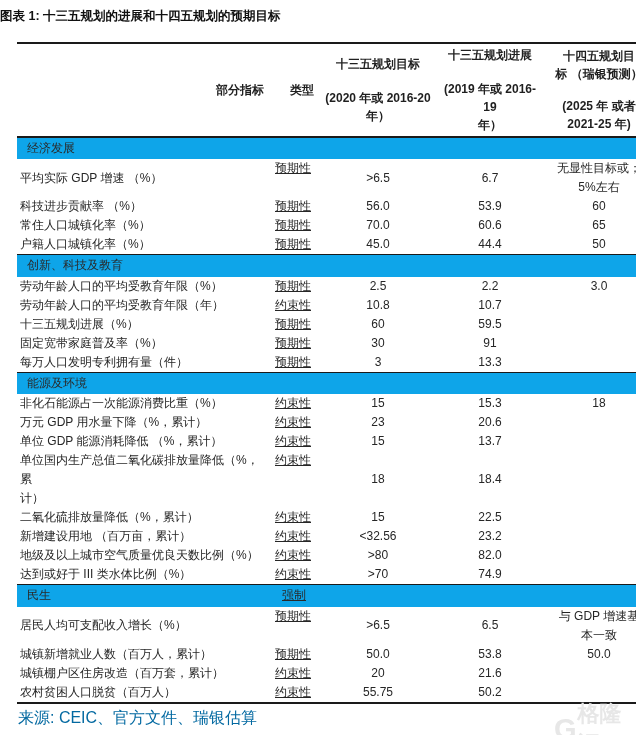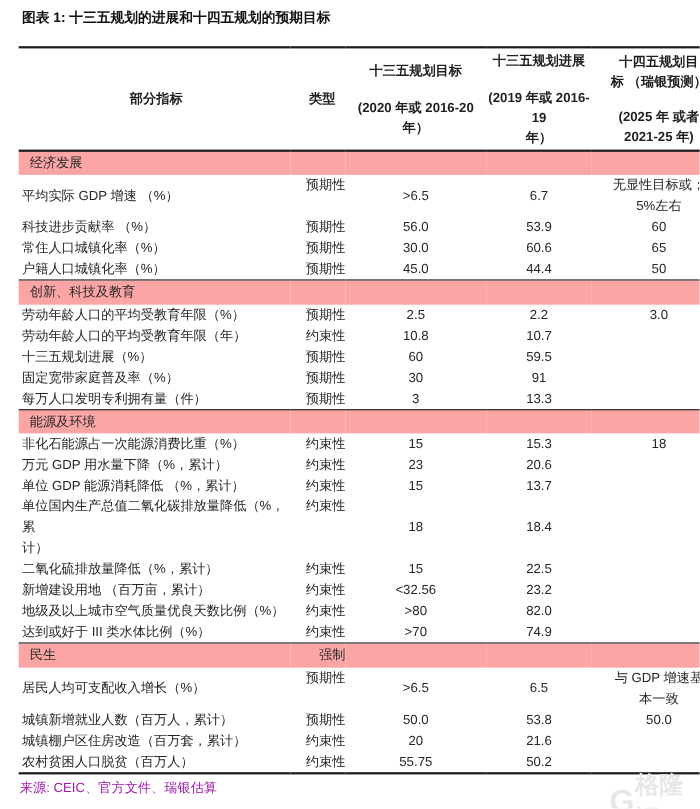--- a/index.html
+++ b/index.html
@@ -8,21 +8,21 @@
   #canvas {
     position: relative;
     width: 636px;
     height: 735px;
     background: #ffffff;
     overflow: hidden;
     color: #262626;
   }
   .page-title {
     position: absolute;
-    left: 20px;
+    left: 0;
     top: 8px;
     font-size: 12.5px;
     font-weight: bold;
     color: #111111;
     white-space: nowrap;
   }
   table.fig {
     position: absolute;
     left: 17px;
     top: 42px;
@@ -43,55 +43,55 @@
   thead th {
     height: 94px;
     font-weight: bold;
     vertical-align: middle;
     border-bottom: 2px solid #1a1a1a;
     padding: 0;
     line-height: 18px;
     font-size: 12px;
     color: #1f1f1f;
   }
-  thead th.c1, thead th.c2 { text-align: center; }
+  thead th.c1, thead th.c2 { text-align: right; }
   thead th.c1 { padding-left: 3px; }
   thead th.c2 { padding-left: 8px; }
   thead th.c3, thead th.c4, thead th.c5 { text-align: center; }
   .ht { white-space: pre-line; }
   .hs { white-space: pre-line; }
   th.c3 .ht, th.c4 .ht { margin-bottom: 16px; }
   th.c5 .ht { margin-bottom: 14px; }
 
   tbody td {
     padding: 0;
     line-height: 19px;
     height: 19px;
     white-space: pre-line;
   }
   tbody td.c1 { text-align: left; padding-left: 3px; vertical-align: middle; }
-  tbody td.c2 { text-align: right; padding-left: 8px; vertical-align: top; }
+  tbody td.c2 { text-align: center; padding-left: 8px; vertical-align: top; text-decoration: underline; }
   tbody td.c3, tbody td.c4, tbody td.c5 { text-align: center; vertical-align: middle; }
 
   tr.section-row td {
-    background: #fca5a5;
+    background: #0ea5e9;
     height: 22px;
     border-top: 1px solid #1a1a1a;
     vertical-align: middle;
     color: #2a2a2a;
     padding-left: 10px;
   }
   tr.section-row:first-child td { border-top: none; }
 
   .source-line {
     position: absolute;
     left: 18px;
     top: 708px;
-    font-size: 12px;
-    color: #a21caf;
+    font-size: 16px;
+    color: #0369a1;
     white-space: nowrap;
   }
   .watermark {
     position: absolute;
     left: 554px;
     top: 699px;
     display: flex;
     align-items: center;
     gap: 2px;
     color: #e7e7e7;
@@ -169,21 +169,21 @@
         <tr class="data-row">
           <td class="c1">科技进步贡献率 （%）</td>
           <td class="c2">预期性</td>
           <td class="c3">56.0</td>
           <td class="c4">53.9</td>
           <td class="c5">60</td>
         </tr>
         <tr class="data-row">
           <td class="c1">常住人口城镇化率（%）</td>
           <td class="c2">预期性</td>
-          <td class="c3">30.0</td>
+          <td class="c3">70.0</td>
           <td class="c4">60.6</td>
           <td class="c5">65</td>
         </tr>
         <tr class="data-row">
           <td class="c1">户籍人口城镇化率（%）</td>
           <td class="c2">预期性</td>
           <td class="c3">45.0</td>
           <td class="c4">44.4</td>
           <td class="c5">50</td>
         </tr>

